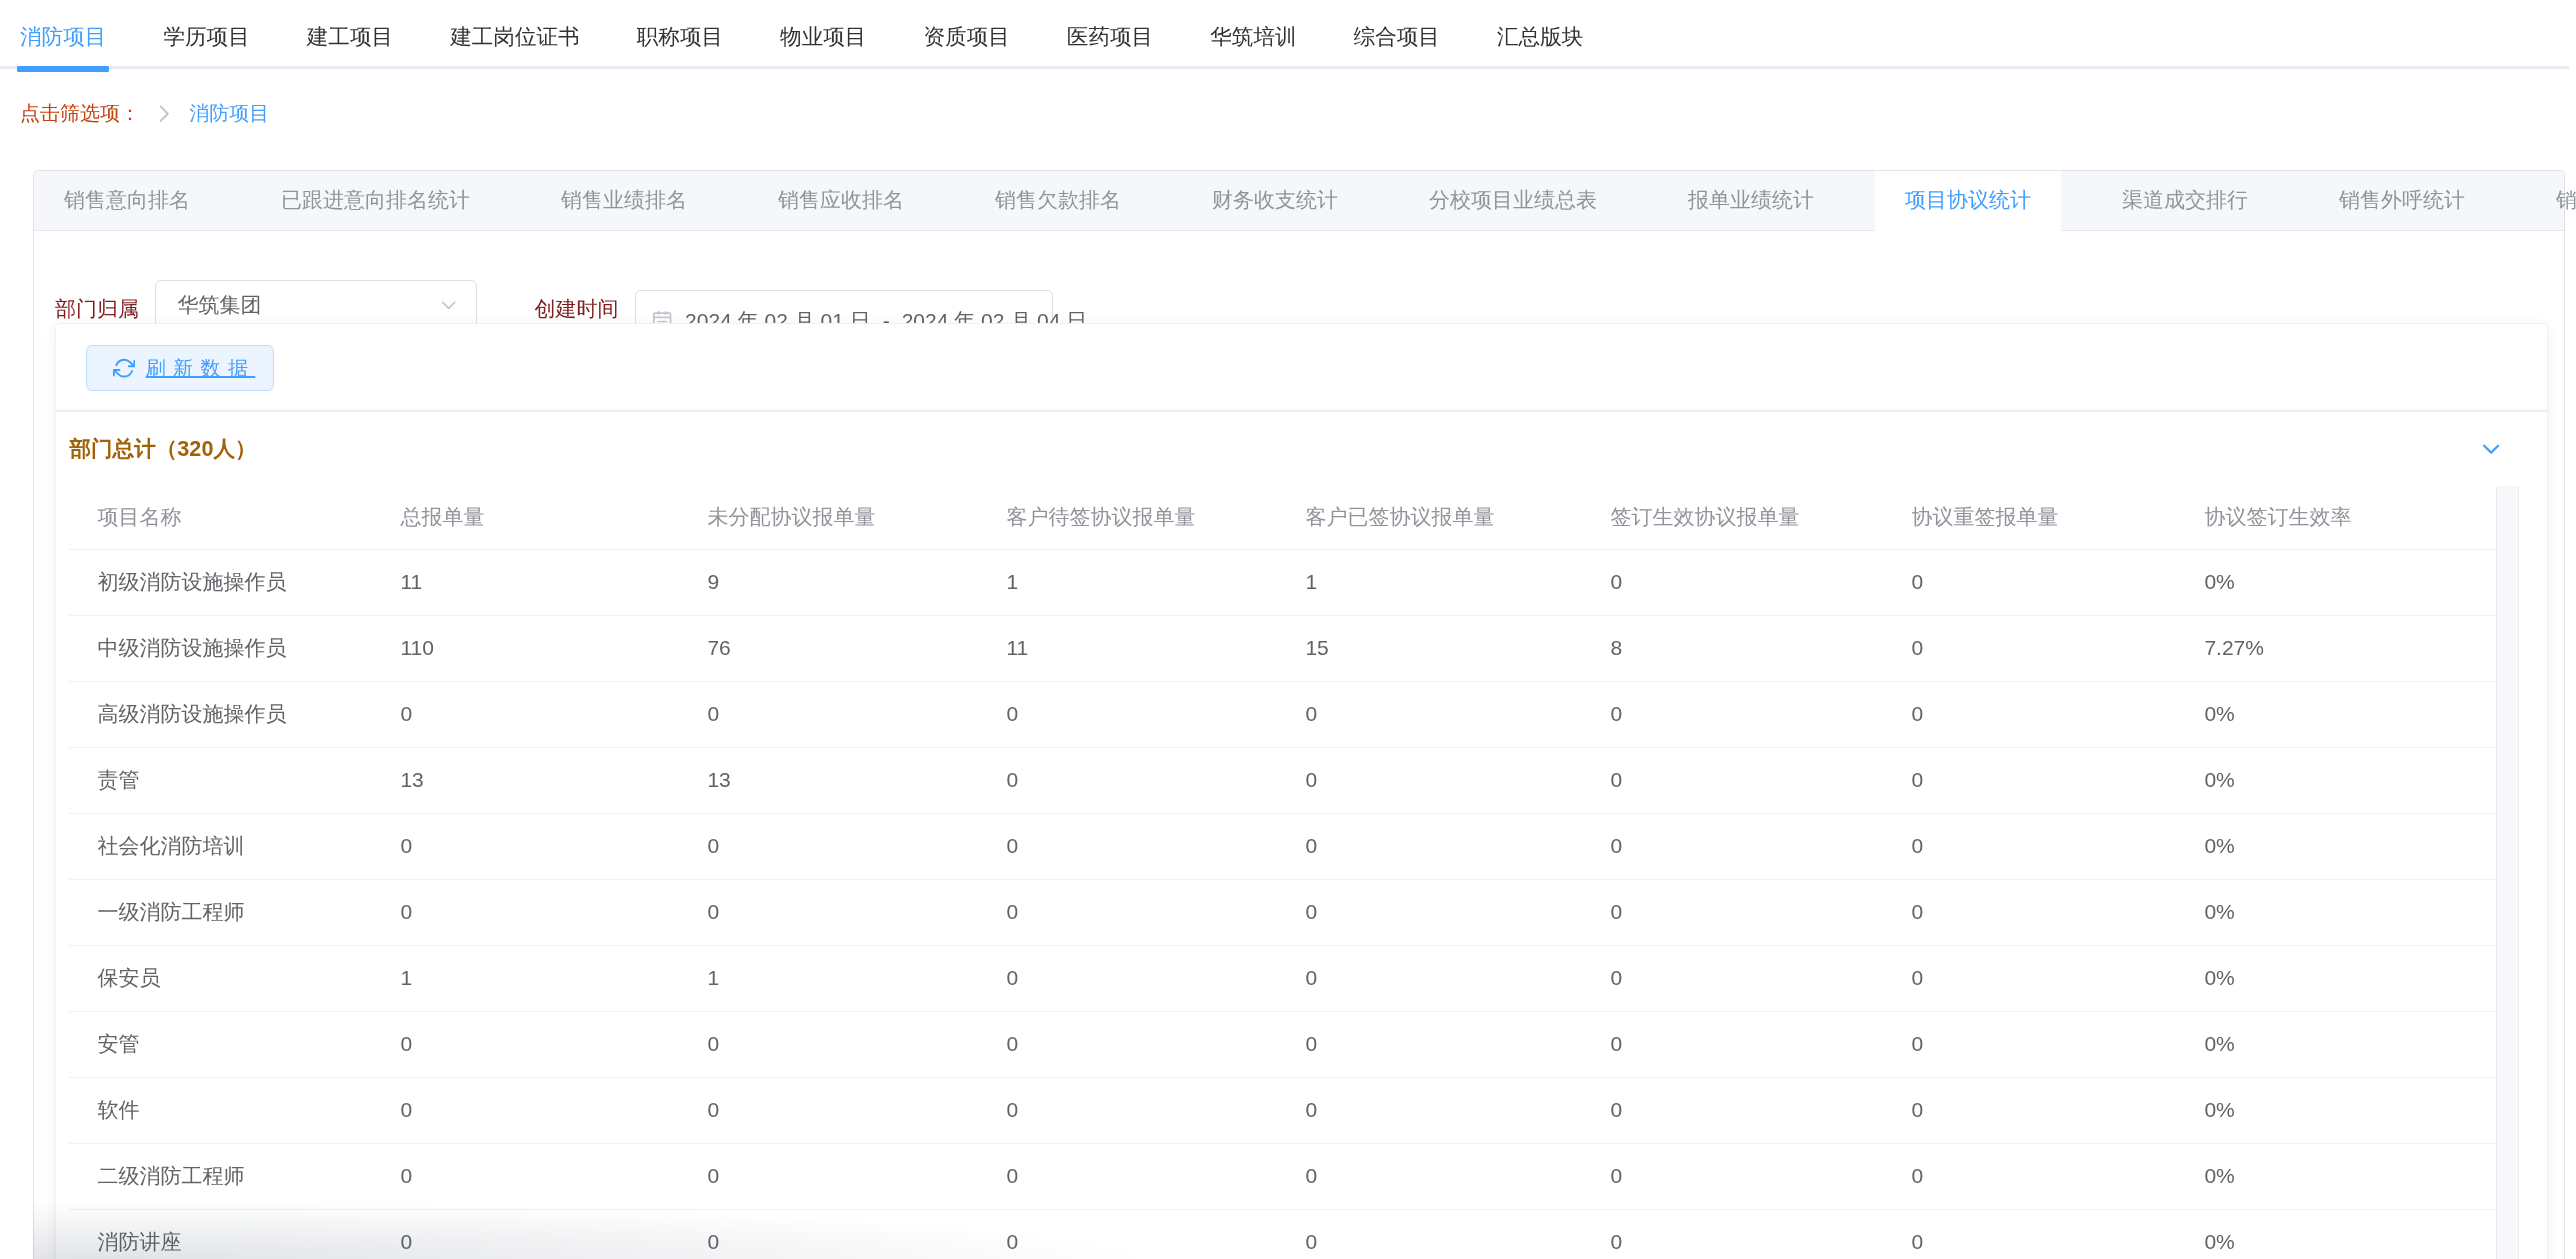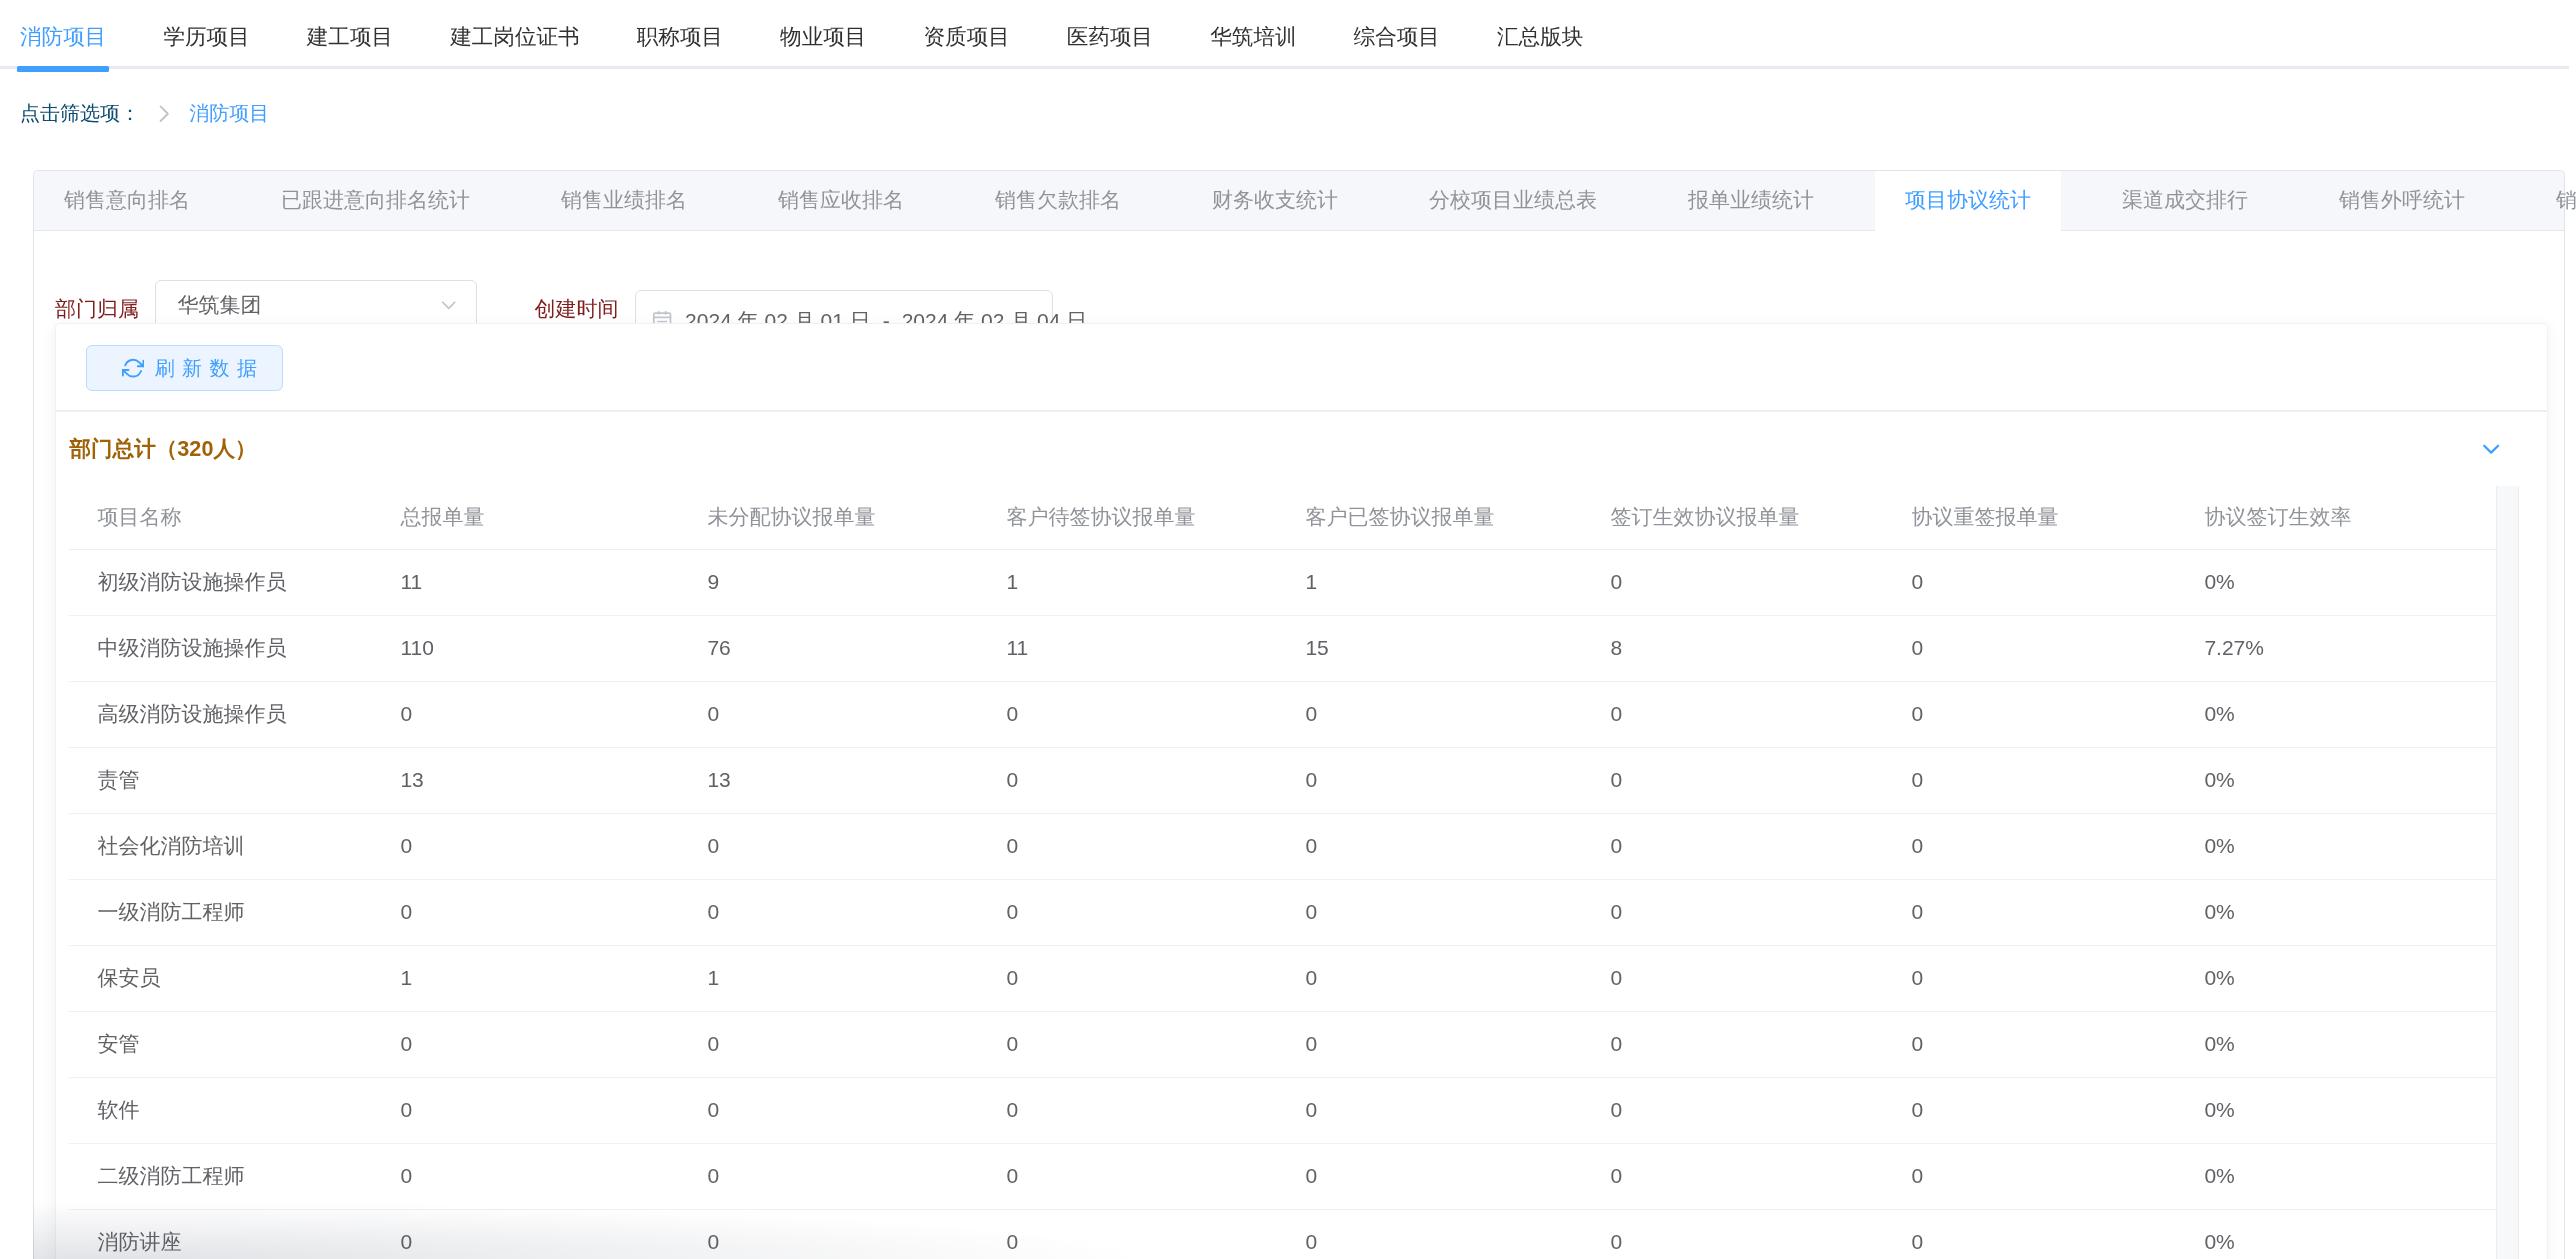--- a/index.html
+++ b/index.html
@@ -24,21 +24,21 @@
     content:""; position:absolute; left:-3px; right:-3px; bottom:0;
     height:6px; background:#409EFF; border-radius:1.5px; z-index:2;
   }
   .top-nav::after {
     content:""; position:absolute; left:0; right:6.7px; bottom:1.5px;
     height:3px; background:#e7eaf0;
   }
 
   
   .breadcrumb { display:flex; align-items:center; margin:30px 0 0 20px; gap:16.4px; }
-  .breadcrumb-label { font-size:20px; color:#0c4a6e; }
+  .breadcrumb-label { font-size:20px; color:#c2410c; }
   .breadcrumb-sep { display:flex; align-items:center; }
   .breadcrumb-current { font-size:20px; color:#409EFF; cursor:pointer; }
 
   
   .card {
     position:absolute; left:33px; top:170px; width:2532px; height:1117px;
     background:#ffffff; border:1.5px solid #dfe3ea; border-radius:4.5px;
   }
   .stats-tabs {
     display:flex; height:60px; background:#f5f7fa;
@@ -74,21 +74,21 @@
   .panel {
     position:absolute; left:21px; top:152px; width:2493px; height:953px;
     background:#fff; border:0.7px solid #f0f1f5; border-radius:4.5px;
     box-shadow:0 3px 13.4px rgba(40,50,70,0.07);
   }
   .panel-toolbar { padding:21px 0 0 30px; }
   .refresh-btn {
     display:inline-flex; align-items:center; gap:10.4px;
     background:#ecf5ff; border:1.5px solid #b9dcff; border-radius:6px;
     color:#409EFF; font-size:20px; letter-spacing:7.4px;
-    padding:0 18px 0 35px; height:46px; cursor:pointer;
+    padding:0 18px 0 26px; height:46px; cursor:pointer;text-decoration:underline;
   }
   .panel-divider { height:1.5px; background:#ebeef5; margin:19.4px 0 0 0; }
 
   .collapse-header {
     display:flex; align-items:center; justify-content:space-between;
     height:74px; padding:0 45px 0 13.4px; cursor:pointer;
   }
   .collapse-title { font-size:21.6px; font-weight:bold; color:#a16207; }
 
   

